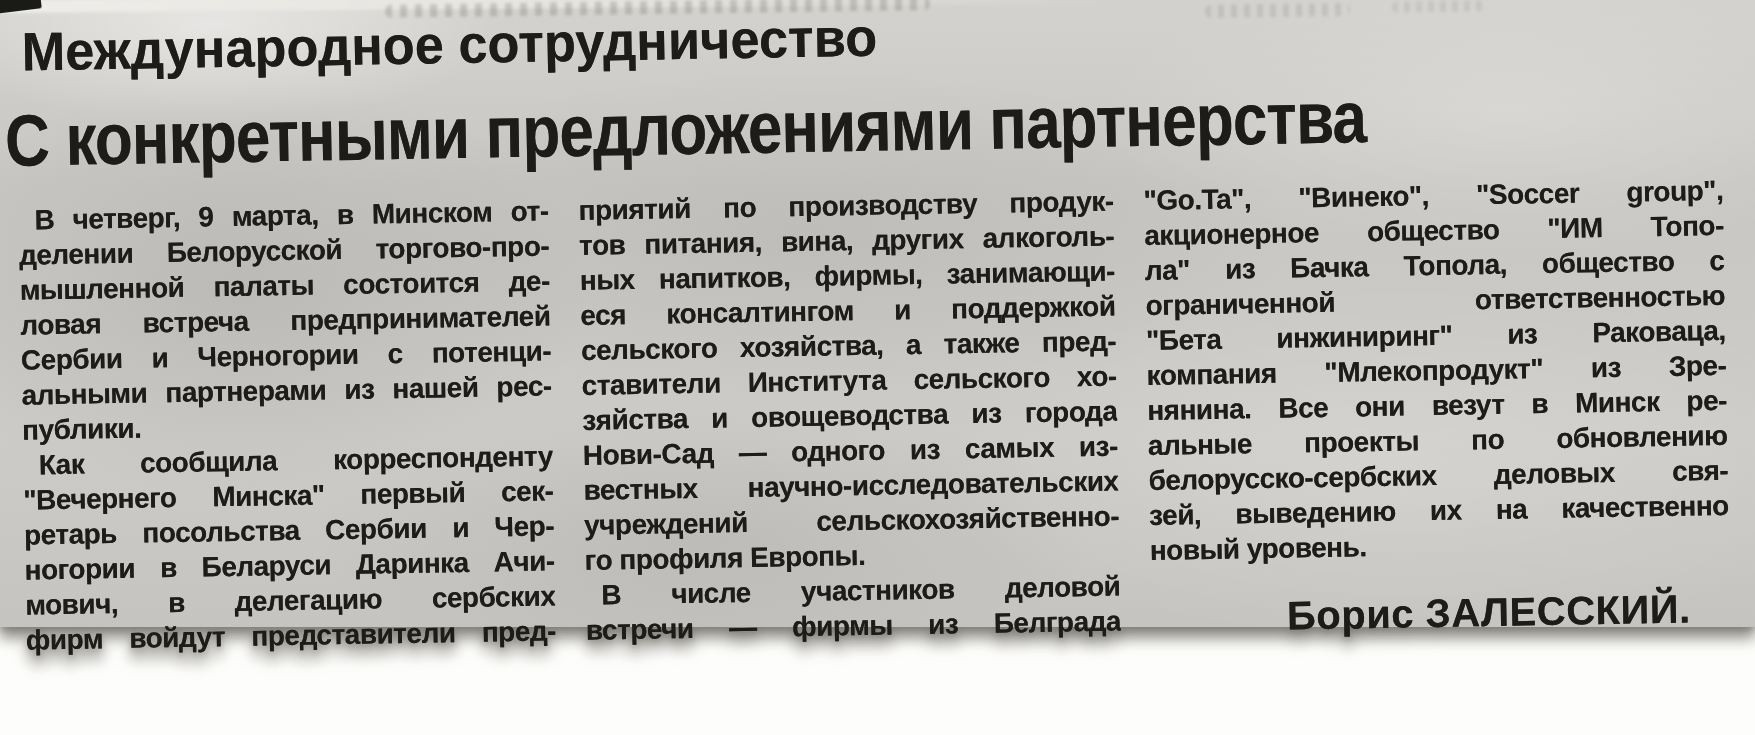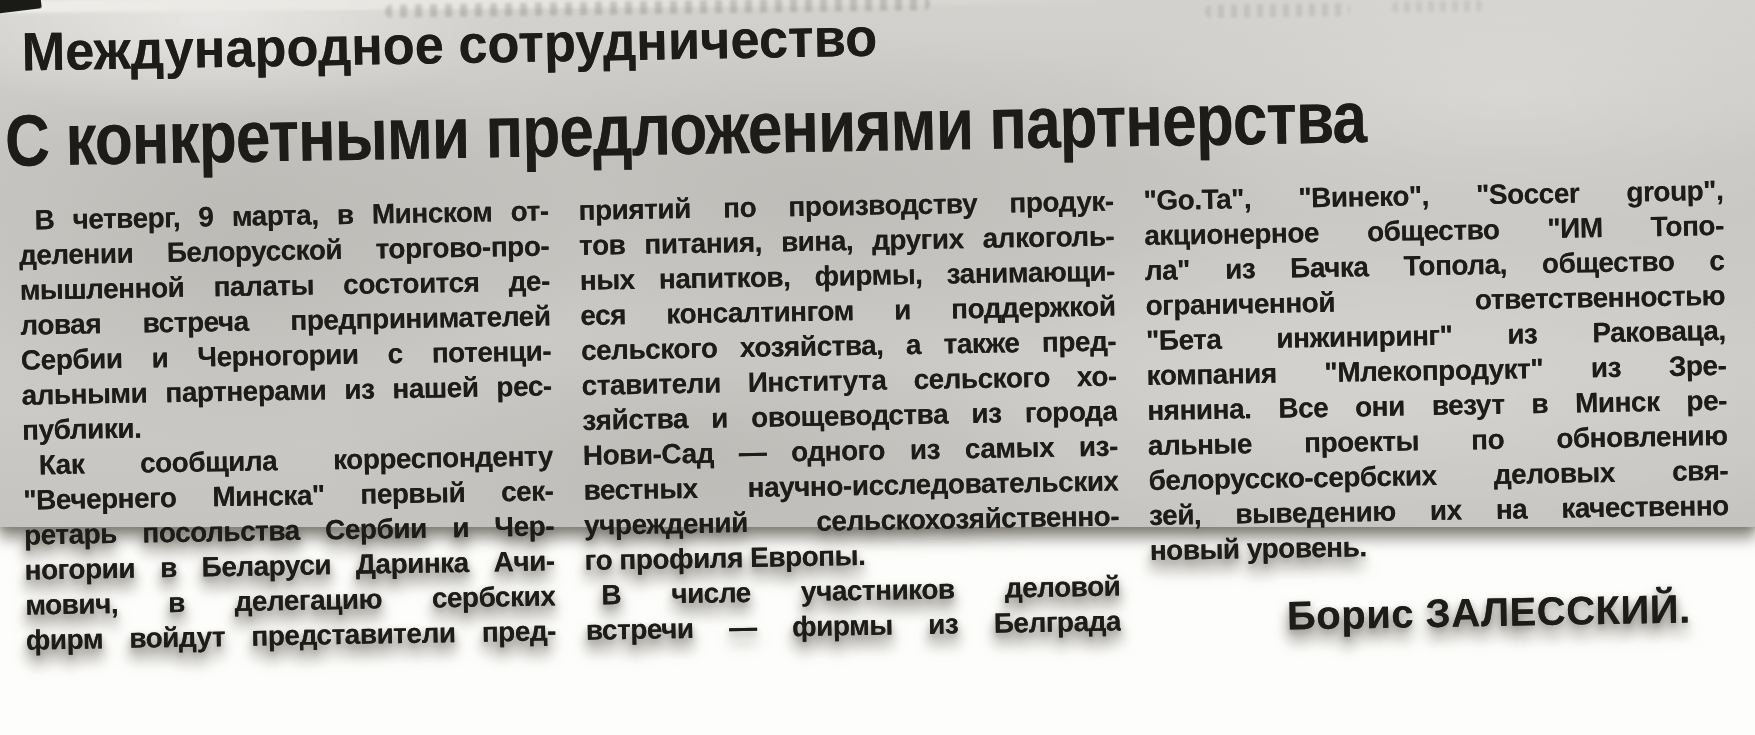--- a/index.html
+++ b/index.html
@@ -2,21 +2,21 @@
 <html style="--paper: #c9c8c4; --ink: #1e1c19; --scanner-bg: #f4f3ef; --shadow: #46423a;"><head>
 <meta charset="utf-8">
 <style>
   html,body{margin:0;padding:0;}
   body{
     width:1755px;height:735px;overflow:hidden;
     background:#fdfdfb;
     font-family:"Liberation Sans",sans-serif;
   }
   .scan{
-    position:relative;width:1755px;height:527px;
+    position:relative;width:1755px;height:627px;
     background:linear-gradient(180deg,#f0efeb 0%,#f4f3ef 55%,#fbfaf7 100%);
   }
   
   .clipwrap{
     position:absolute;inset:0;
     filter:drop-shadow(0px 10px 7px rgba(70,66,56,.50)) drop-shadow(0px 3px 3px rgba(60,56,48,.35));
   }
   .clipping{
     position:absolute;inset:0;
     background-color:var(--paper,#c9c8c4);

